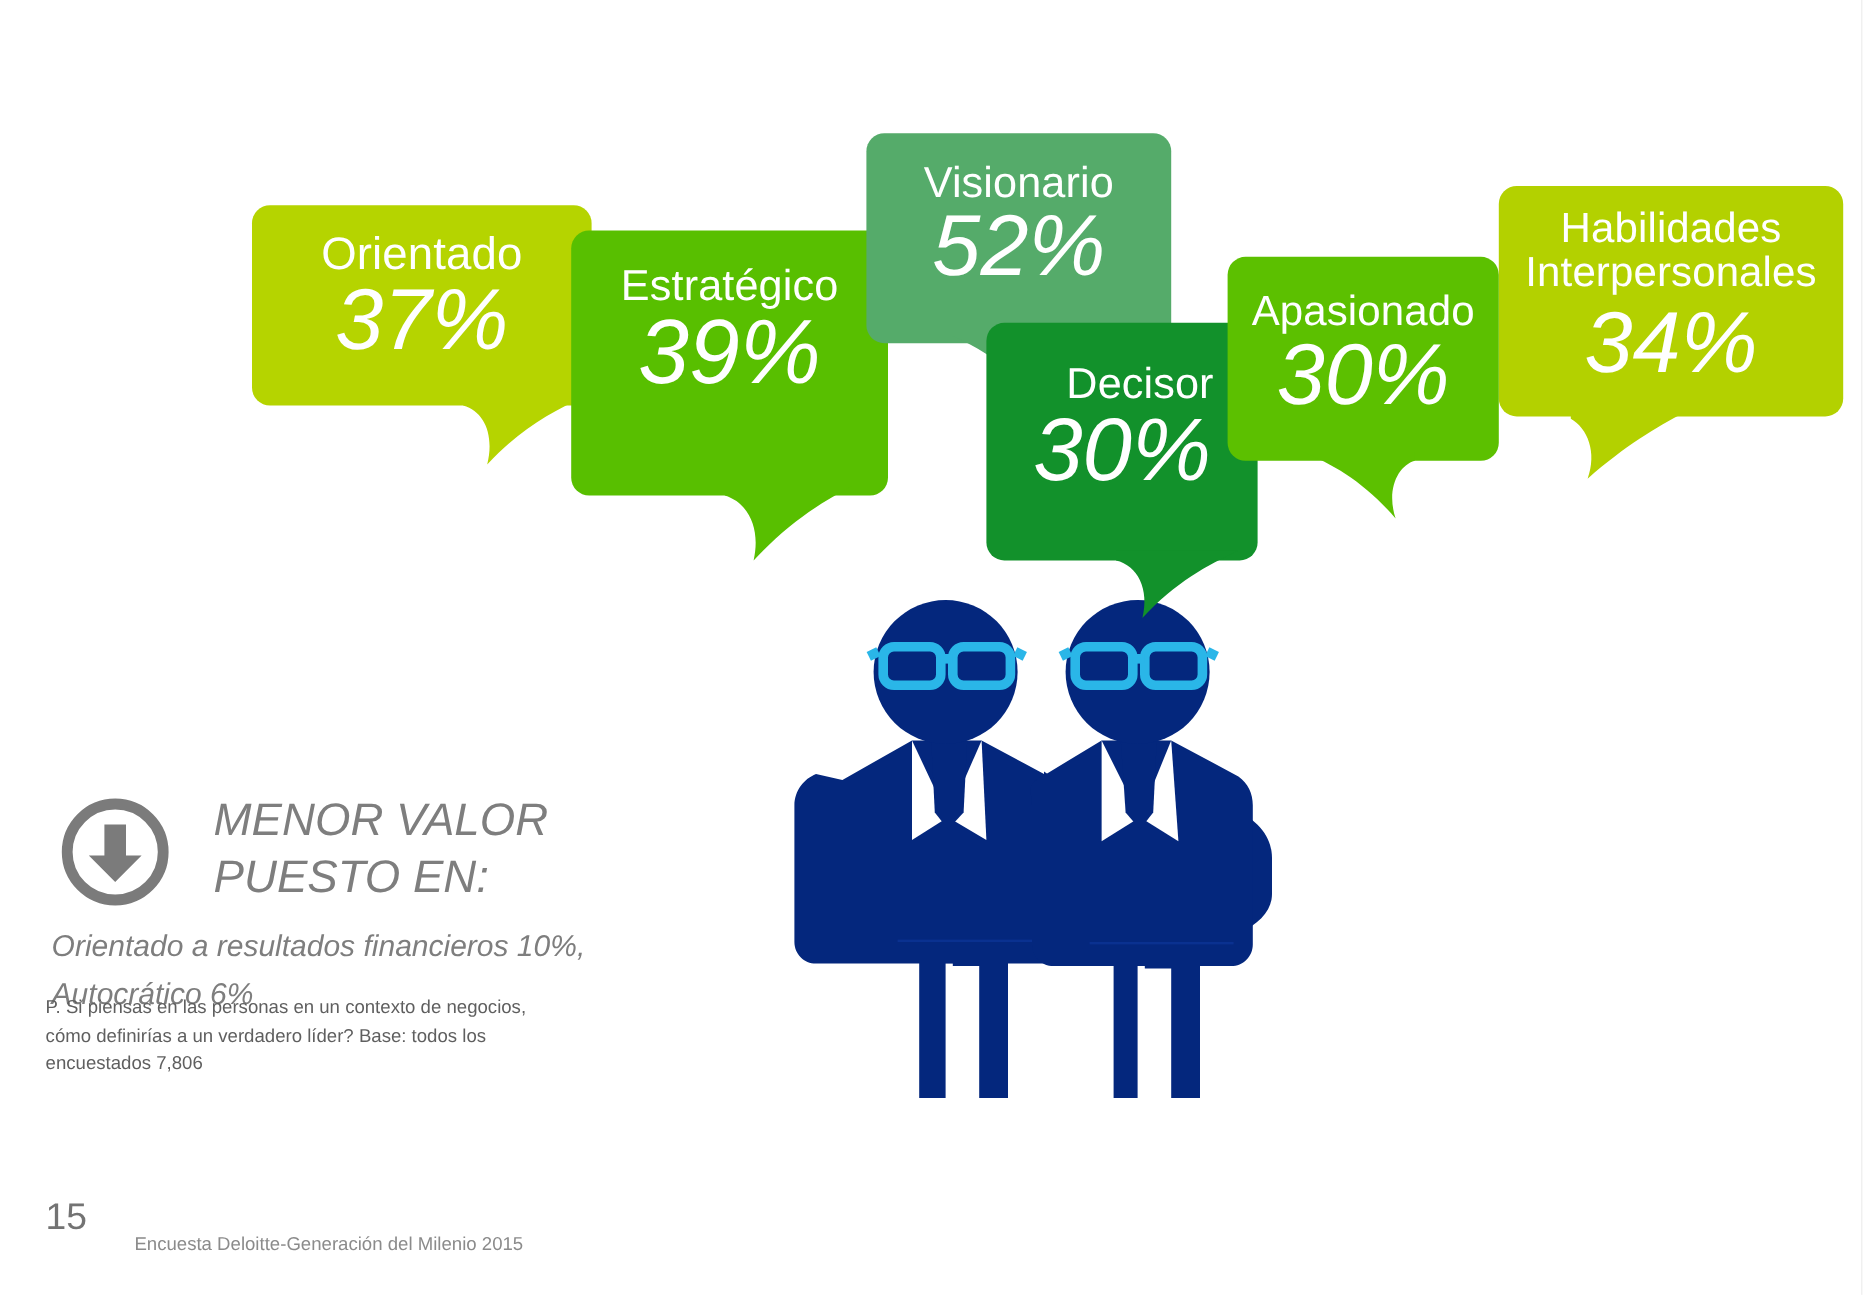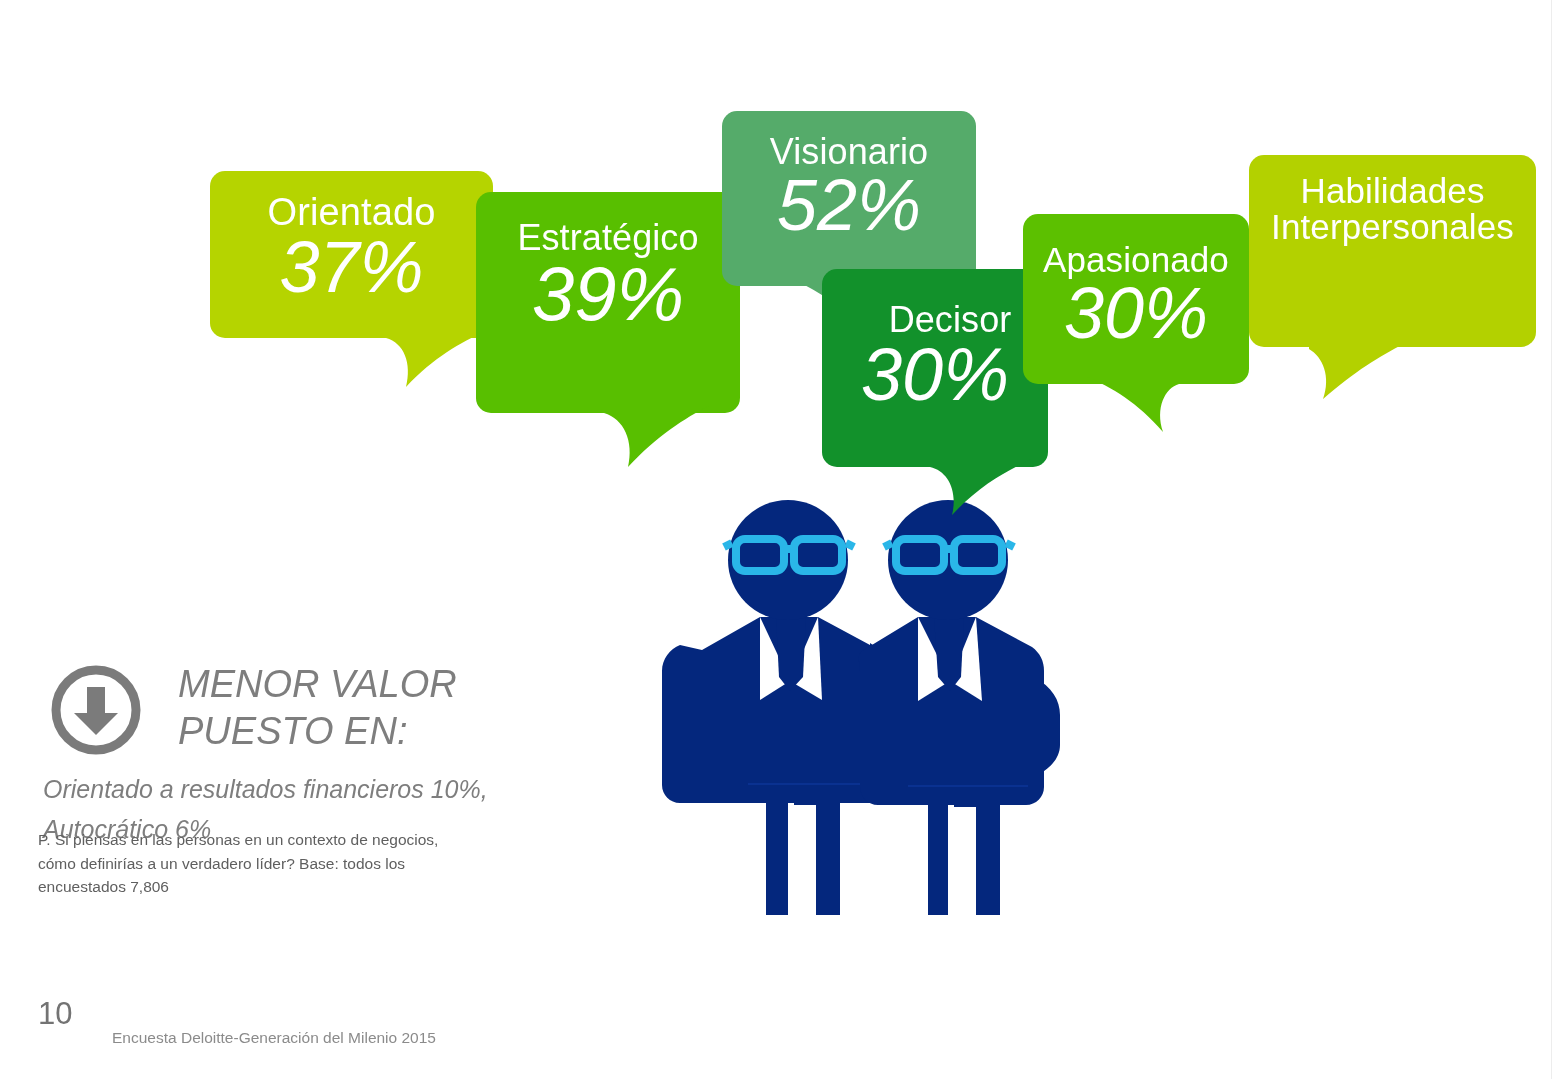--- a/index.html
+++ b/index.html
@@ -161,20 +161,21 @@
     </svg>
   </div>
 
   <div class="bubble" id="b-habilidades">
     <div class="body" style="background:#b3d100"></div>
     <svg class="tailsvg" style="left:60px;top:188px;" width="110" height="58" viewBox="0 0 110 58">
       <path d="M0 0 H96 C70 14 46 28 14 56 C 22 34 14 14 0 6 Z" fill="#b3d100"></path>
     </svg>
     <div class="label" style="white-space:pre-line">Habilidades
 Interpersonales</div>
+    <div class="pct">34%</div>
   </div>
 
   <div class="bubble" id="b-inspirador">
     <div class="body" style="background:#b5d400"></div>
     <svg class="tailsvg" style="left:176px;top:160px;" width="110" height="60" viewBox="0 0 110 60">
       <path d="M0 0 H100 C74 12 48 26 20 56 C 26 32 18 12 0 7 Z" fill="#b5d400"></path>
     </svg>
     <div class="label">Orientado</div>
     <div class="pct">37%</div>
   </div>
@@ -225,16 +226,16 @@
     <div id="menor-title">MENOR VALOR
 PUESTO EN:</div>
     <div id="menor-sub">Orientado a resultados financieros 10%,
 Autocrático 6%</div>
   </div>
 
   <div id="question">P. Si piensas en las personas en un contexto de negocios,
 cómo definirías a un verdadero líder? Base: todos los
 encuestados 7,806</div>
 
-  <div id="page-num">10</div>
+  <div id="page-num">15</div>
   <div id="footer-note">Encuesta Deloitte-Generación del Milenio 2015</div>
 
 </div>
 
 </body></html>

